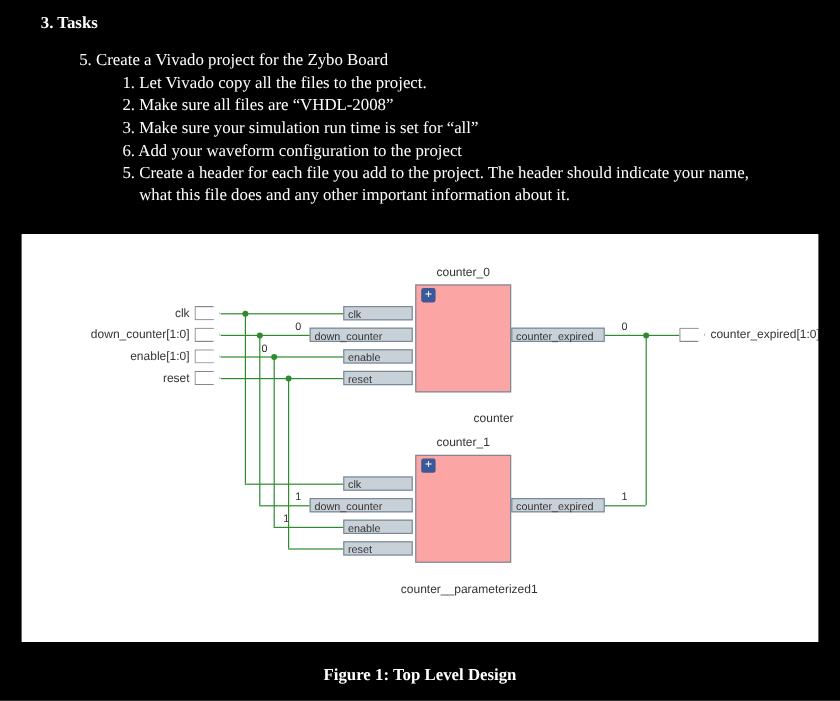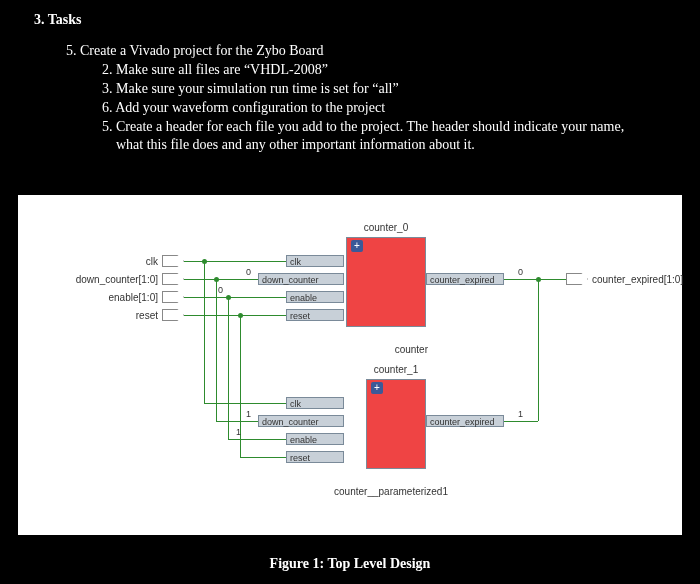--- a/index.html
+++ b/index.html
@@ -51,21 +51,21 @@
       text-align: center;
       color: #fff;
       font-size: 14px;
       font-weight: bold;
       font-family: 'Times New Roman', serif;
       margin-top: 32px;
     }
     
     .block {
       position: absolute;
-      background: #ef4444;
+      background: #fca5a5;
       border: 1px solid #7a8a99;
     }
     .block .header {
       position: absolute;
       top: -16px;
       left: 0;
       width: 100%;
       text-align: center;
       font-size: 10px;
       color: #333;
@@ -164,20 +164,21 @@
     }
   </style>
 </head>
 <body>
 
 <div class="tasks-section">
   <div class="section-heading">3. Tasks</div>
   <div class="sub-list">
     <div>5. Create a Vivado project for the Zybo Board</div>
     <div class="sub-sub-list">
+      <div>1. Let Vivado copy all the files to the project.</div>
       <div>2. Make sure all files are “VHDL-2008”</div>
       <div>3. Make sure your simulation run time is set for “all”</div>
       <div>6. Add your waveform configuration to the project</div>
       <div>5. Create a header for each file you add to the project.  The header should indicate your name,</div>
       <div class="item-5-cont">what this file does and any other important information about it.</div>
     </div>
   </div>
 </div>
 
 <div class="diagram-frame">
@@ -210,21 +211,21 @@
   </div>
 
   <div class="port-pad" style="top:60px; left:268px; width:58px;">clk</div>
   <div class="port-pad" style="top:78px; left:240px; width:86px;">down_counter</div>
   <div class="port-pad" style="top:96px; left:268px; width:58px;">enable</div>
   <div class="port-pad" style="top:114px; left:268px; width:58px;">reset</div>
 
   <div class="output-pad" style="top:78px; left:408px; width:78px;">counter_expired</div>
   <div class="block-caption" style="top:136px; left:290px; width:120px;">counter</div>
 
-  <div class="block" style="top:184px; left:348px; width:60px; height:90px;text-decoration:underline;">
+  <div class="block" style="top:184px; left:328px; width:80px; height:90px;text-decoration:underline;">
     <div class="header">counter_1</div>
     <div class="expand">+</div>
   </div>
   <div class="port-pad" style="top:202px; left:268px; width:58px;">clk</div>
   <div class="port-pad" style="top:220px; left:240px; width:86px;">down_counter</div>
   <div class="port-pad" style="top:238px; left:268px; width:58px;">enable</div>
   <div class="port-pad" style="top:256px; left:268px; width:58px;">reset</div>
   <div class="output-pad" style="top:220px; left:408px; width:78px;">counter_expired</div>
   <div class="block-caption" style="top:278px; left:270px; width:160px;">counter__parameterized1</div>
 

